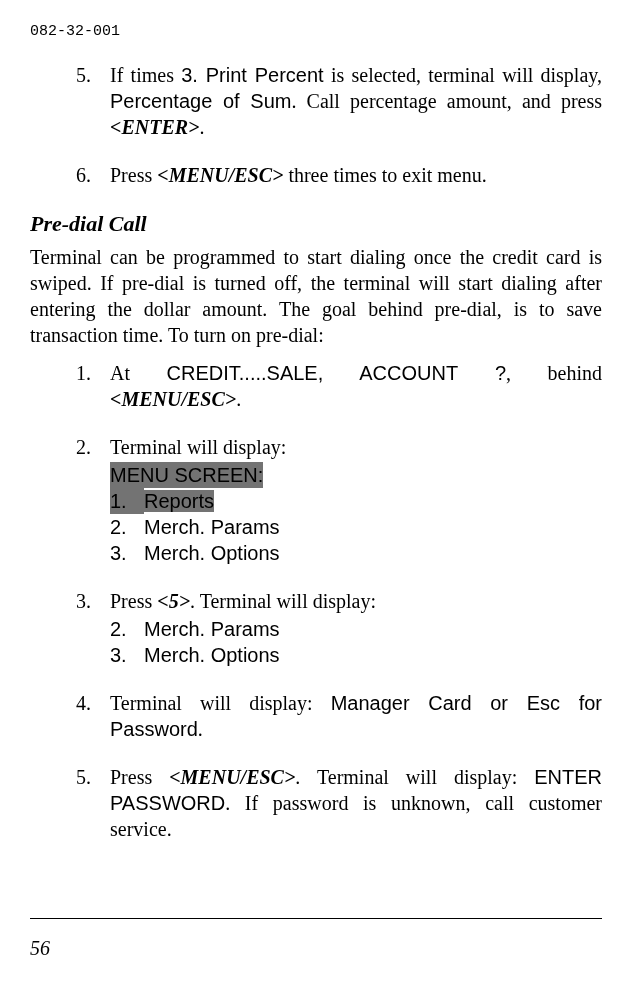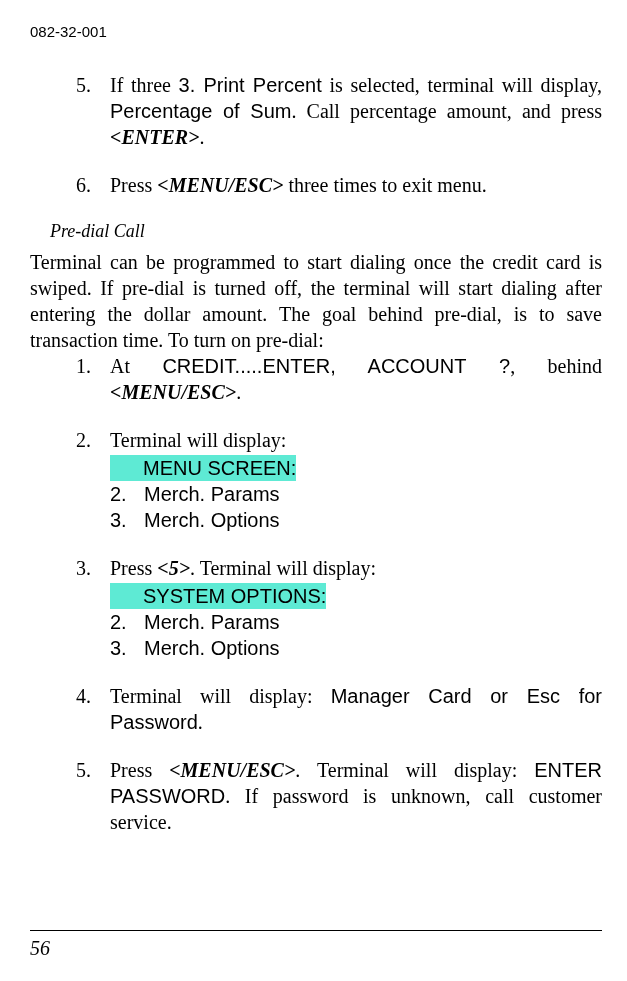--- a/index.html
+++ b/index.html
@@ -15,48 +15,47 @@
   }
   .page {
     box-sizing: border-box;
     width: 627px;
     height: 981px;
     padding: 22px 25px 20px 30px;
     position: relative;
   }
   .doc-id {
     font-size: 15px;
-    font-family: Liberation Sans, sans-serif;
-    margin-bottom: 30px;
+    font-family: Liberation Mono, monospace;
+    margin-bottom: 20px;
   }
   .footer {
     position: absolute;
     bottom: 20px;
     left: 30px;
     right: 25px;
     border-top: 1px solid #000;
-    padding-top: 4px;
+    padding-top: 16px;
     display: flex;
     justify-content: space-between;
     align-items: flex-end;
     font-style: italic;
     font-family: "Times New Roman", Times, serif;
     font-size: 20px;
   }
   .footer .pn { font-style: italic; }
   .sans-b { font-family: Arial, Helvetica, sans-serif; font-weight: normal; }
-  .hl { background: #5eead4; padding-left: 33px; }
+  .hl { background: #737373; }
   .sub-h {
     font-family: "Times New Roman", Times, serif;
-    font-weight: normal;
+    font-weight: bold;
     font-style: italic;
-    font-size: 18px;
+    font-size: 22px;
     margin-top: 20px;
     margin-bottom: 6px;
-    margin-left: 20px;
   }
   .ol { padding-left: 46px; }
   .li { display: flex; margin-bottom: 22px; }
   .li .num { width: 34px; flex: 0 0 34px; }
   .li .body { flex: 1; }
   .j { text-align: justify; }
   .bi { font-weight: bold; font-style: italic; }
   .menu-block { margin-top: 2px; }
   .line { display: block; }
   .inner-num { display: inline-block; width: 34px; }
@@ -68,68 +67,70 @@
 <div class="page">
   <div class="doc-id">082-32-001</div>
 
   <div class="content">
 
     <div class="ol">
 
       <div class="li">
         <div class="num">5.</div>
         <div class="body j">
-          <span>If three </span><span class="sans-b">3. Print Percent</span><span> is selected, terminal will display, </span><span class="sans-b">Percentage of Sum</span><span>.  Call percentage amount, and press </span><span class="bi">&lt;ENTER&gt;</span><span>.</span>
+          <span>If times </span><span class="sans-b">3. Print Percent</span><span> is selected, terminal will display, </span><span class="sans-b">Percentage of Sum</span><span>.  Call percentage amount, and press </span><span class="bi">&lt;ENTER&gt;</span><span>.</span>
         </div>
       </div>
 
       <div class="li">
         <div class="num">6.</div>
         <div class="body j">
           <span>Press </span><span class="bi">&lt;MENU/ESC&gt;</span><span> three times to exit menu.</span>
         </div>
       </div>
 
     </div>
 
     <div class="sub-h">Pre-dial Call</div>
 
-    <div class="j" style="margin-bottom:0;">Terminal can be programmed to start dialing once the credit card is swiped. If pre-dial is turned off, the terminal will start dialing after entering the dollar amount.  The goal behind pre-dial, is to save transaction time. To turn on pre-dial:</div>
+    <div class="j" style="margin-bottom:12px;">Terminal can be programmed to start dialing once the credit card is swiped. If pre-dial is turned off, the terminal will start dialing after entering the dollar amount.  The goal behind pre-dial, is to save transaction time. To turn on pre-dial:</div>
 
     <div class="ol">
 
       <div class="li">
         <div class="num">1.</div>
         <div class="body j">
-          <span>At  </span><span class="sans-b">CREDIT.....ENTER, ACCOUNT ?</span><span>, behind </span><span class="bi">&lt;MENU/ESC&gt;</span><span>.</span>
+          <span>At  </span><span class="sans-b">CREDIT.....SALE, ACCOUNT ?</span><span>, behind </span><span class="bi">&lt;MENU/ESC&gt;</span><span>.</span>
         </div>
       </div>
 
       <div class="li">
         <div class="num">2.</div>
         <div class="body">
           <span>Terminal will display:</span>
           <div class="menu-block">
             <span class="sans-b hl line" style="display:inline-block;">MENU SCREEN:</span>
+            <span class="line">
+              <span class="sans-b inner-num hl">1.</span><span class="sans-b hl">Reports</span>
+            </span>
             <span class="line">
               <span class="sans-b inner-num">2.</span><span class="sans-b">Merch. Params</span>
             </span>
             <span class="line">
               <span class="sans-b inner-num">3.</span><span class="sans-b">Merch. Options</span>
             </span>
           </div>
         </div>
       </div>
 
       <div class="li">
         <div class="num">3.</div>
         <div class="body">
           <span>Press </span><span class="bi">&lt;5&gt;</span><span>. Terminal will display:</span>
           <div class="menu-block">
-            <span class="sans-b hl line" style="display:inline-block;">SYSTEM OPTIONS:</span>
             <span class="line">
               <span class="sans-b inner-num">2.</span><span class="sans-b">Merch. Params</span>
             </span>
             <span class="line">
               <span class="sans-b inner-num">3.</span><span class="sans-b">Merch. Options</span>
             </span>
           </div>
         </div>
       </div>
 

